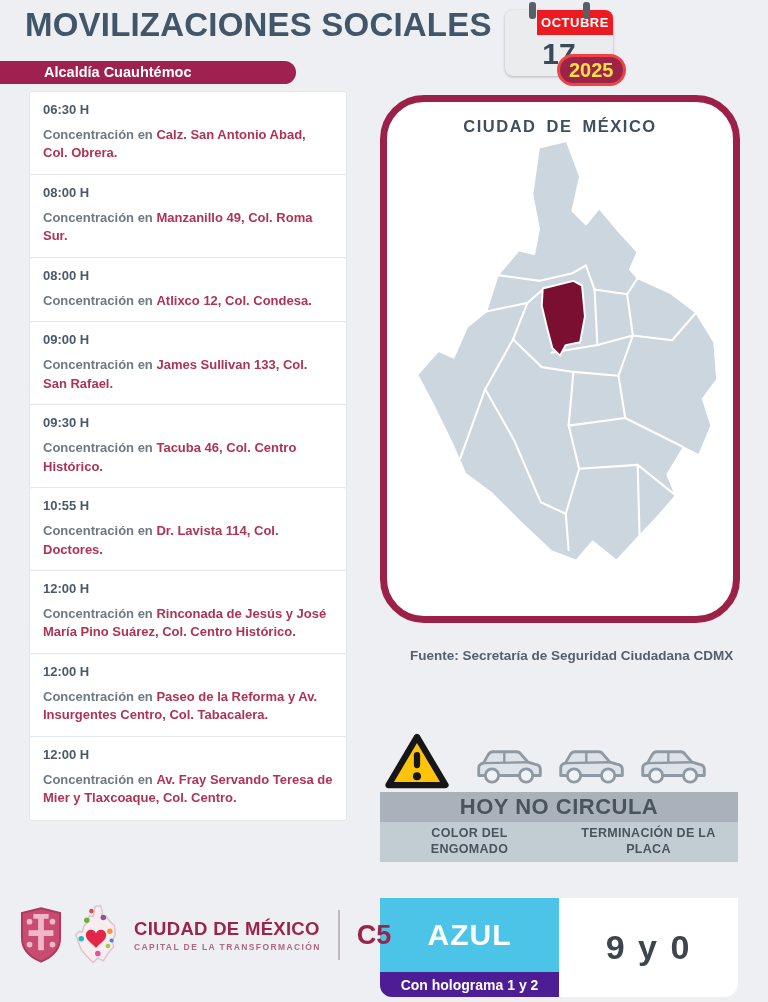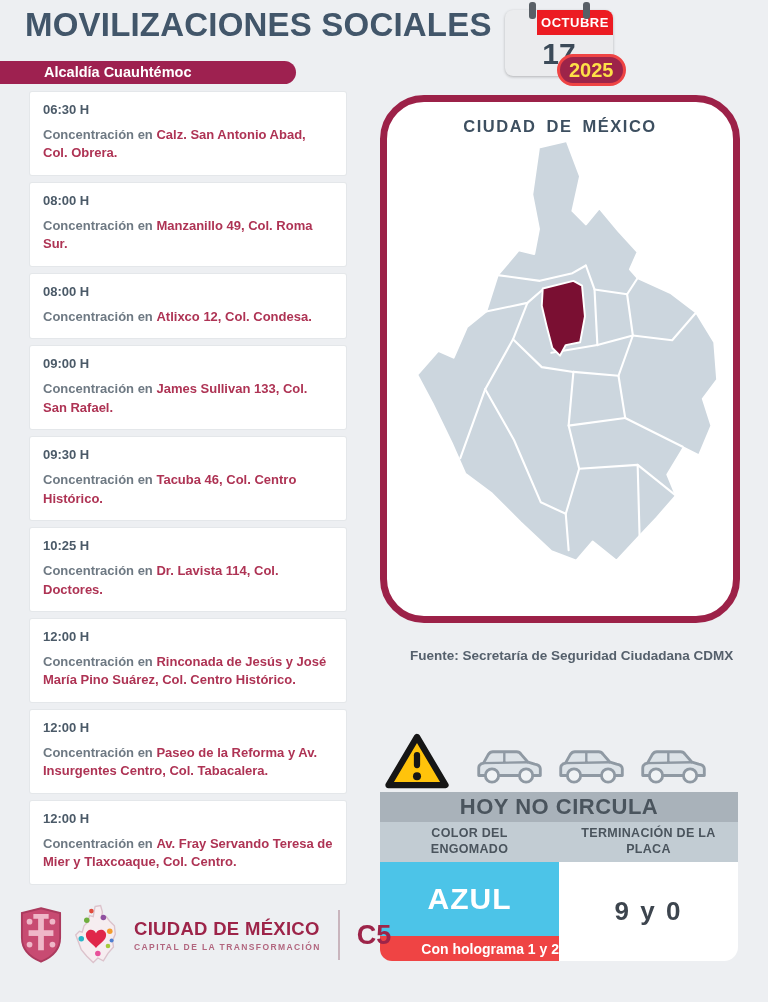--- a/index.html
+++ b/index.html
@@ -19,21 +19,21 @@
   .cal-header{height:25px;background:#ec1b22;color:#fff;font-size:13px;font-weight:800;
     text-align:center;line-height:25px;letter-spacing:.5px;margin-left:32px;}
   .cal-day{text-align:center;font-size:30px;font-weight:800;color:#3b4a58;line-height:38px;}
   .cal-year{position:absolute;left:52px;top:52px;background:#9d2449;border:3px solid #ef4444;
     border-radius:16px;color:#fde047;font-size:20px;font-weight:700;padding:1px 9px;line-height:24px;z-index:4;}
 
   
   .alcaldia-pill{position:absolute;left:0;top:61px;width:296px;height:23px;background:#9e2150;
     border-radius:0 12px 12px 0;color:#fff;font-size:14.5px;font-weight:600;
     line-height:23px;padding-left:44px;box-sizing:border-box;}
-  .schedule{position:absolute;left:30px;top:92px;width:316px;display:flex;flex-direction:column;gap:8px;}
+  .schedule{position:absolute;left:30px;top:92px;width:316px;display:flex;flex-direction:column;}
   .card{background:#fff;border-radius:2px;padding:10px 13px 12px;box-shadow:0 0 0 1px #e4e7ea;}
   .card .time{font-size:13px;font-weight:700;color:#4b5a68;margin-bottom:9px;}
   .card .body{font-size:13px;line-height:1.42;color:#6e7983;}
   .card .activity{font-weight:700;color:#6e7983;}
   .card .connector{font-weight:700;color:#6e7983;}
   .card .location{font-weight:700;color:#ae3354;}
 
   
   .map-card{position:absolute;left:380px;top:95px;width:360px;height:528px;background:#fff;
     border:7px solid #9c2148;border-radius:44px;box-sizing:border-box;overflow:hidden;}
@@ -47,30 +47,30 @@
   .hnc{position:absolute;left:380px;top:724px;width:358px;}
   .hnc-icons{display:flex;align-items:flex-end;height:68px;}
   .hnc-icons .warn{margin:0 16px 0 4px;}
   .hnc-icons .car{margin:0 2px 4px 8px;}
   .hnc-titleband{height:30px;background:#a9b2ba;display:flex;align-items:center;justify-content:center;}
   .hnc-titleband span{font-size:22px;font-weight:800;color:#4a545d;letter-spacing:.5px;}
   .hnc-cols{height:40px;background:#c2ccd3;display:flex;}
   .hnc-col{width:50%;display:flex;align-items:center;justify-content:center;}
   .hnc-col span{display:block;max-width:150px;text-align:center;font-size:12.5px;font-weight:800;
     color:#4a545d;line-height:1.25;letter-spacing:.3px;}
-  .hnc-values{display:flex;}
+  .hnc-values{display:flex;margin-top:36px;}
   .hnc-left{width:50%;}
   .cell-azul{height:74px;background:#4cc4e8;display:flex;align-items:center;justify-content:center;}
   .cell-azul span{font-size:30px;font-weight:800;color:#fff;letter-spacing:1px;}
-  .cell-holo{height:25px;background:#ef4444;border-radius:0 0 0 12px;display:flex;align-items:center;
-    justify-content:flex-end;}
+  .cell-holo{height:25px;background:#4c1d95;border-radius:0 0 0 12px;display:flex;align-items:center;
+    justify-content:center;}
   .cell-holo span{font-size:14px;font-weight:700;color:#fff;}
   .cell-plate{width:50%;height:99px;background:#fff;border-radius:0 0 14px 0;display:flex;
     align-items:center;justify-content:center;}
-  .cell-plate span{font-size:26px;font-weight:800;color:#3d454e;letter-spacing:2px;}
+  .cell-plate span{font-size:34px;font-weight:800;color:#3d454e;letter-spacing:2px;}
 
   
   .footer{position:absolute;left:20px;top:903px;display:flex;align-items:center;gap:11px;}
   .brand-text{display:flex;flex-direction:column;gap:2px;margin-left:4px;}
   .brand-name{font-size:18.5px;font-weight:800;color:#9d2449;letter-spacing:.3px;}
   .brand-tagline{font-size:8.5px;font-weight:700;color:#b2667f;letter-spacing:1.4px;}
   .footer-divider{width:2px;height:50px;background:#c9b5bd;margin:0 6px;}
   .c5{font-size:27px;font-weight:800;color:#9d2449;}
 </style>
 </head>
@@ -127,21 +127,21 @@
     </div>
     <div class="card">
       <div class="time">09:30 H</div>
       <div class="body">
         <span class="activity">Concentración</span>
         <span class="connector">en</span>
         <span class="location">Tacuba 46, Col. Centro Histórico.</span>
       </div>
     </div>
     <div class="card">
-      <div class="time">10:25 H</div>
+      <div class="time">10:55 H</div>
       <div class="body">
         <span class="activity">Concentración</span>
         <span class="connector">en</span>
         <span class="location">Dr. Lavista 114, Col. Doctores.</span>
       </div>
     </div>
     <div class="card">
       <div class="time">12:00 H</div>
       <div class="body">
         <span class="activity">Concentración</span>

